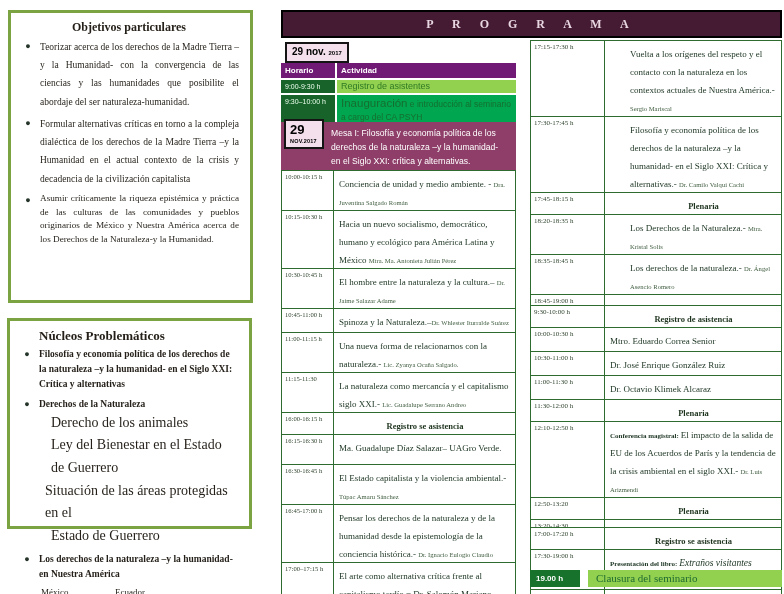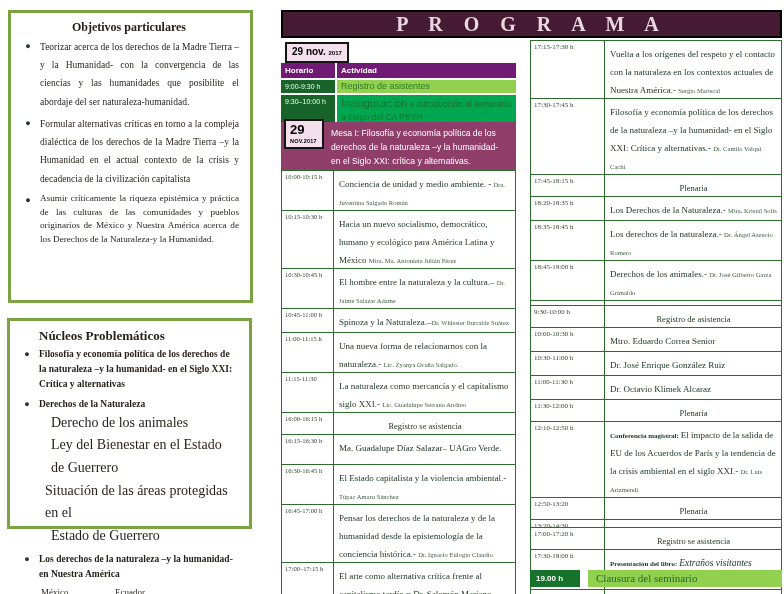--- a/index.html
+++ b/index.html
@@ -19,21 +19,21 @@
   .bullet .btext{flex:1;text-align:justify;font-size:9.5px;line-height:1.92;color:#241f18;padding-right:3px;}
   .bullet .btext.tight{line-height:1.5;font-size:9.2px;}
   .nb .dot{font-size:9px;line-height:1.6;}
   .nb .btext{line-height:1.6;font-weight:bold;text-align:left;}
   .sublines{font-size:14px;line-height:1.62;font-weight:normal;color:#241f18;margin-left:12px;}
   .countries{display:flex;margin:2px 0 0 26px;font-size:9px;line-height:1.5;color:#241f18;}
   .countries .ccol{width:74px;}
 
   
   .programa{background:#451a33;border:2px solid #000;color:#e9d8e2;
-    font-size:20px;letter-spacing:8px;text-align:center;line-height:24px;font-weight:bold;}
+    font-size:12px;letter-spacing:8px;text-align:center;line-height:24px;font-weight:bold;}
   .badge{background:#f3e0ec;border:2px solid #141414;color:#000;
     font-family:"Liberation Sans",sans-serif;font-weight:bold;}
   .badge-top{font-size:10px;padding:1px 5px;line-height:14px;}
   .badge-top .yr{font-size:6px;}
   .mesa-badge{position:absolute;left:3px;top:-3px;width:40px;padding:2px 3px 1px 4px;
     background:#f3e0ec;border:2.5px solid #141414;box-sizing:border-box;
     font-family:"Liberation Sans",sans-serif;color:#000;}
   .mesa-badge .d{font-size:13px;font-weight:bold;line-height:1.05;}
   .mesa-badge .s{font-size:5.5px;font-weight:bold;letter-spacing:0.2px;}
 
@@ -59,28 +59,28 @@
   .srow:first-child{border-top:none;}
   .stime{width:52px;flex-shrink:0;border-right:1.5px solid #2e6b2e;
     padding:2px 2px 1px 3px;font-size:6.6px;color:#31452f;box-sizing:border-box;}
   .sact{flex:1;padding:2px 4px 1px 5px;color:#223a28;}
   .srow.center .sact{text-align:center;}
   .seg-t{font-size:9px;}
   .seg-ti{font-size:9px;font-style:italic;}
   .seg-s{font-size:6.6px;color:#3f5c3f;}
   .seg-b{font-size:7px;font-weight:bold;}
   .seg-i{font-size:9.5px;font-style:italic;margin-top:28px;}
-  .seg-c{font-size:8.5px;font-weight:normal;color:#1e331e;}
+  .seg-c{font-size:8.5px;font-weight:bold;color:#1e331e;}
   .seg-n{font-size:7.5px;}
   .tbl-midam .srow{min-height:23px;}
   .tbl-midam .srow.center{min-height:14px;}
   .tbl-midpm .srow{min-height:29px;}
   .tbl-midpm .srow.center{min-height:14px;}
   .tbl-righteve .stime,.tbl-rightday .stime,.tbl-rightlate .stime{width:74px;font-size:7px;}
-  .tbl-righteve .srow{min-height:23px;}
+  .tbl-righteve .srow{min-height:23px;gap:20px;}
   .tbl-righteve .srow.center{min-height:15px;}
   .tbl-rightday .srow{min-height:23px;}
   .tbl-rightday .srow.center{min-height:16px;}
   .tbl-rightlate .srow{min-height:14px;}
 
   
   .clausura{display:flex;}
   .cl-time{width:50px;flex-shrink:0;background:#17722c;color:#fff;font-weight:bold;
     font-family:"Liberation Sans",sans-serif;font-size:8px;padding:4px 6px;box-sizing:border-box;}
   .cl-gap{width:8px;}

